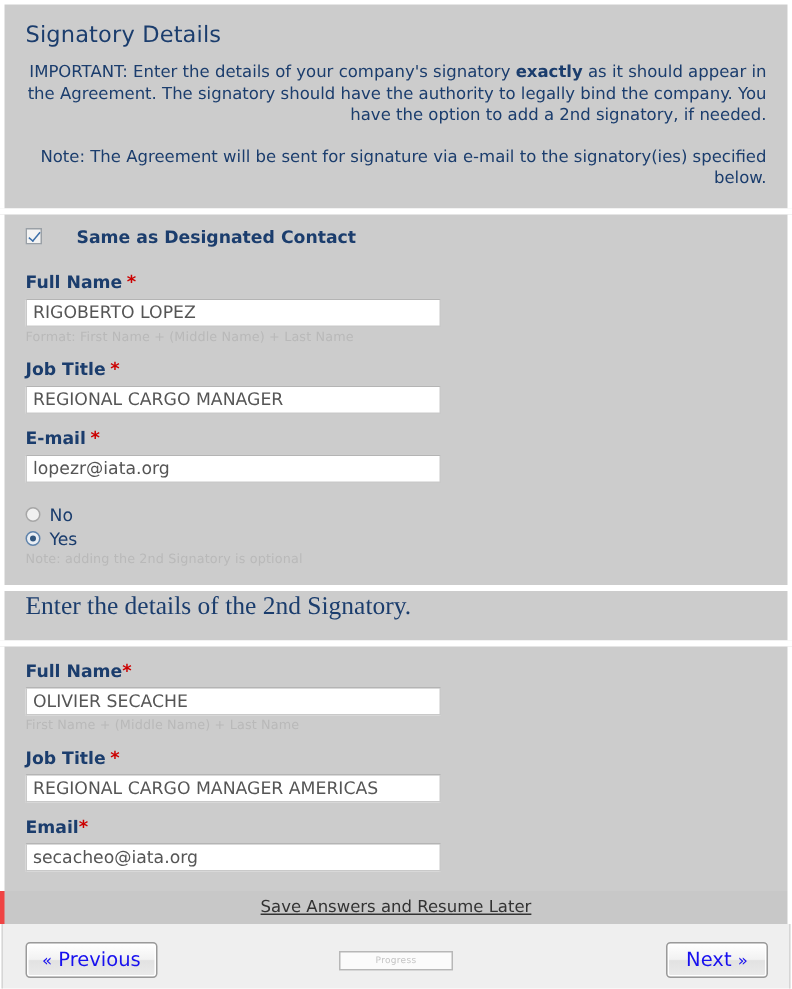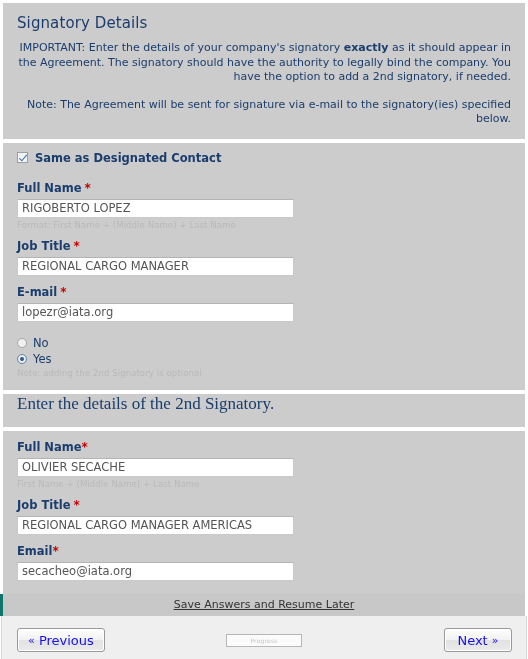--- a/index.html
+++ b/index.html
@@ -90,20 +90,21 @@
     width: 3px;
     height: 7px;
     border: solid #3b6ea8;
     border-width: 0 1.6px 1.6px 0;
     transform: rotate(40deg);
   }
   .cbx-label {
     color: #1b3d6d;
     font-size: 11.5px;
     font-weight: bold;
+    margin-left: 16px;
   }
 
   .field {
     padding-top: 9px;
   }
   .field-label {
     color: #1b3d6d;
     font-size: 11.5px;
     font-weight: bold;
     margin-bottom: 4px;
@@ -175,21 +176,21 @@
     color: #1b3d6d;
     font-size: 17px;
     padding-bottom: 13px;
     margin: 0;
     font-family: Liberation Serif, serif;
   }
 
   
   .save-bar {
     background: #c8c8c8;
-    border-left: 3px solid #0f766e;
+    border-left: 3px solid #ef4444;
     border-right: 3px solid #ffffff;
     box-sizing: border-box;
     height: 22px;
     display: flex;
     align-items: center;
     justify-content: center;
   }
   .save-link {
     color: #333333;
     font-size: 11px;

